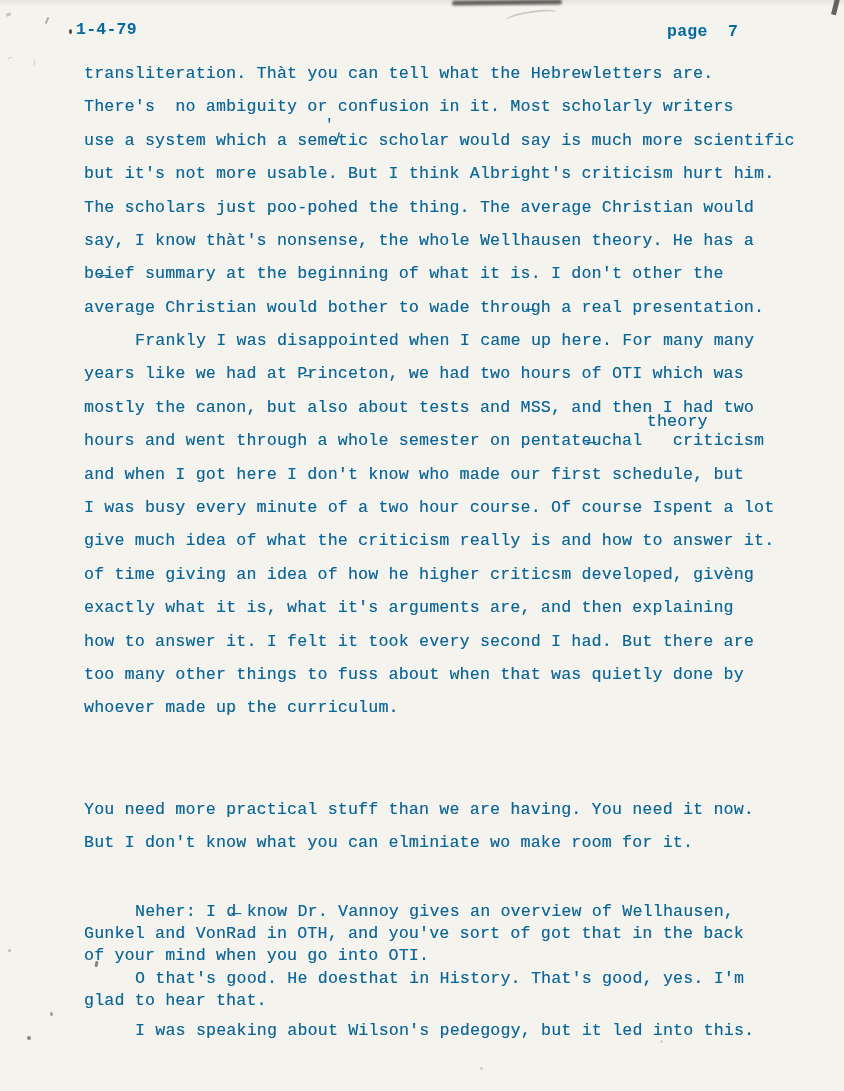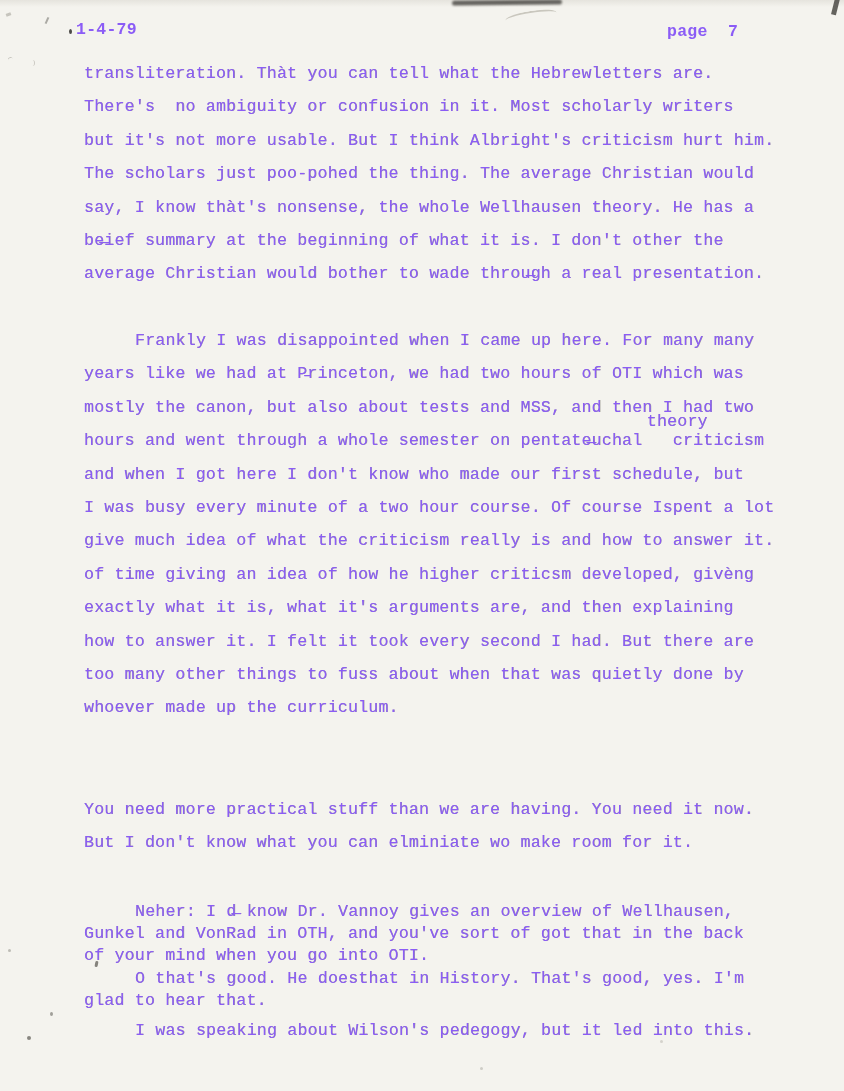--- a/index.html
+++ b/index.html
@@ -1,21 +1,21 @@
 <!DOCTYPE html>
 <html><head>
 <meta charset="utf-8">
 <style>
   html,body{margin:0;padding:0;}
   body{
     width:844px;height:1091px;position:relative;overflow:hidden;
     background:#f4f3ee;
     font-family:"Liberation Mono","DejaVu Sans Mono",monospace;
   }
-  .page{position:absolute;inset:0;color:#8b5cf6;}
+  .page{position:absolute;inset:0;color:#0369a1;}
   .topband{position:absolute;left:0;top:0;width:844px;height:7px;
     background:linear-gradient(#d9d7cf,rgba(217,215,207,0));opacity:.55;}
   .hdr{position:absolute;top:18px;left:0;width:844px;height:24px;
     font-size:16.5px;font-weight:700;letter-spacing:.25px;}
   .hdr .date{position:absolute;left:76px;top:2px;white-space:pre;}
   .hdr .pageno{position:absolute;left:667px;top:4px;white-space:pre;}
   .para{position:absolute;left:84px;width:740px;
     font-size:16.5px;font-weight:400;letter-spacing:.25px;
     text-shadow:.3px 0 0 rgba(25,22,18,.4);}
   .ln{white-space:pre;}
@@ -65,20 +65,21 @@
   <div class="art a14"></div>
 
   <div class="hdr">
     <span class="date">1-4-79</span>
     <span class="pageno">page  7</span>
   </div>
 
   <div class="para double" style="top:57px">
     <div class="ln">transliteration. Thàt you can tell what the Hebrewletters are.</div>
     <div class="ln">There's  no ambiguity or confusion in it. Most scholarly writers</div>
+    <div class="ln"><span>use a system which a sem</span><span class="anchor"><span class="above mark1">'</span><span>e̸tic scholar would say is much more scientific</span></span></div>
     <div class="ln">but it's not more usable. But I think Albright's criticism hurt him.</div>
     <div class="ln">The scholars just poo-pohed the thing. The average Christian would</div>
     <div class="ln">say, I know thàt's nonsense, the whole Wellhausen theory. He has a</div>
     <div class="ln">be̶ief summary at the beginning of what it is. I don't other the</div>
     <div class="ln">average Christian would bother to wade throu̶gh a real presentation.</div>
   </div>
 
   <div class="para double" style="top:324px">
     <div class="ln ind">Frankly I was disappointed when I came up here. For many many</div>
     <div class="ln">years like we had at P̵rinceton, we had two hours of OTI which was</div>

